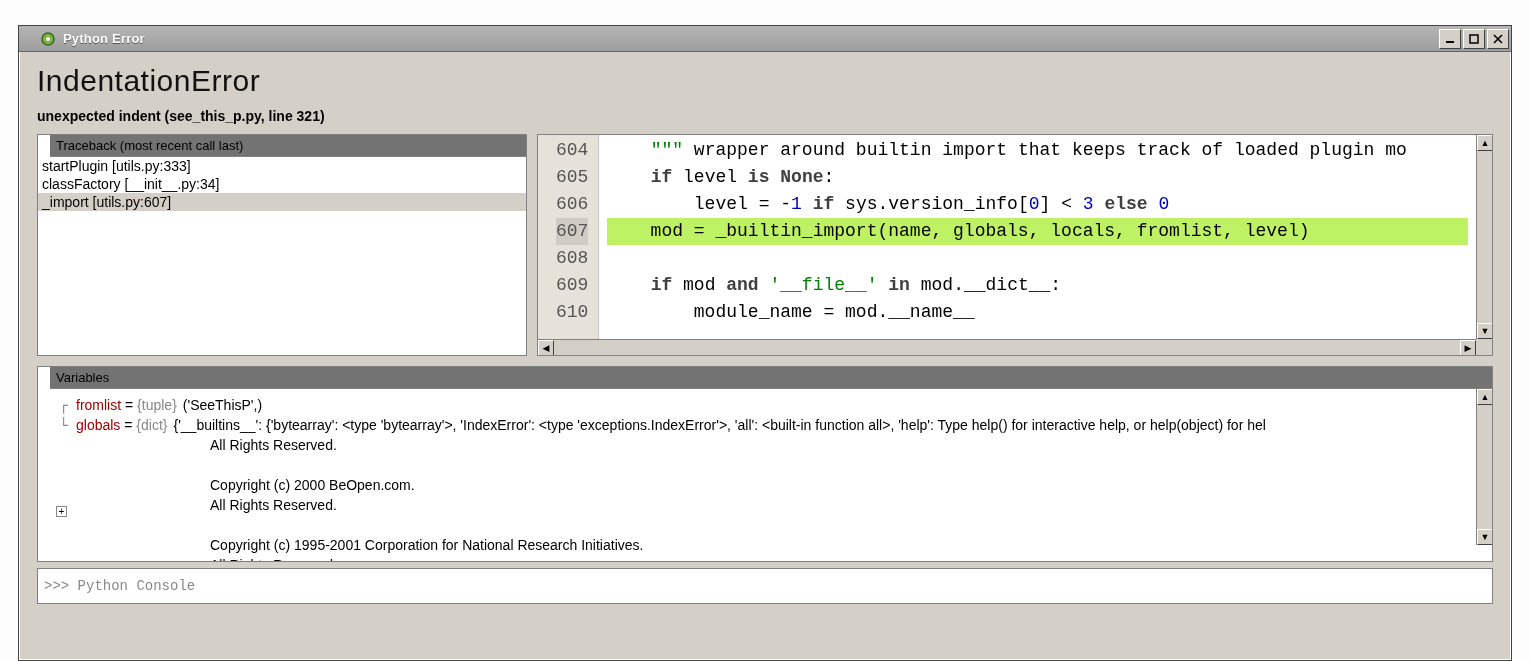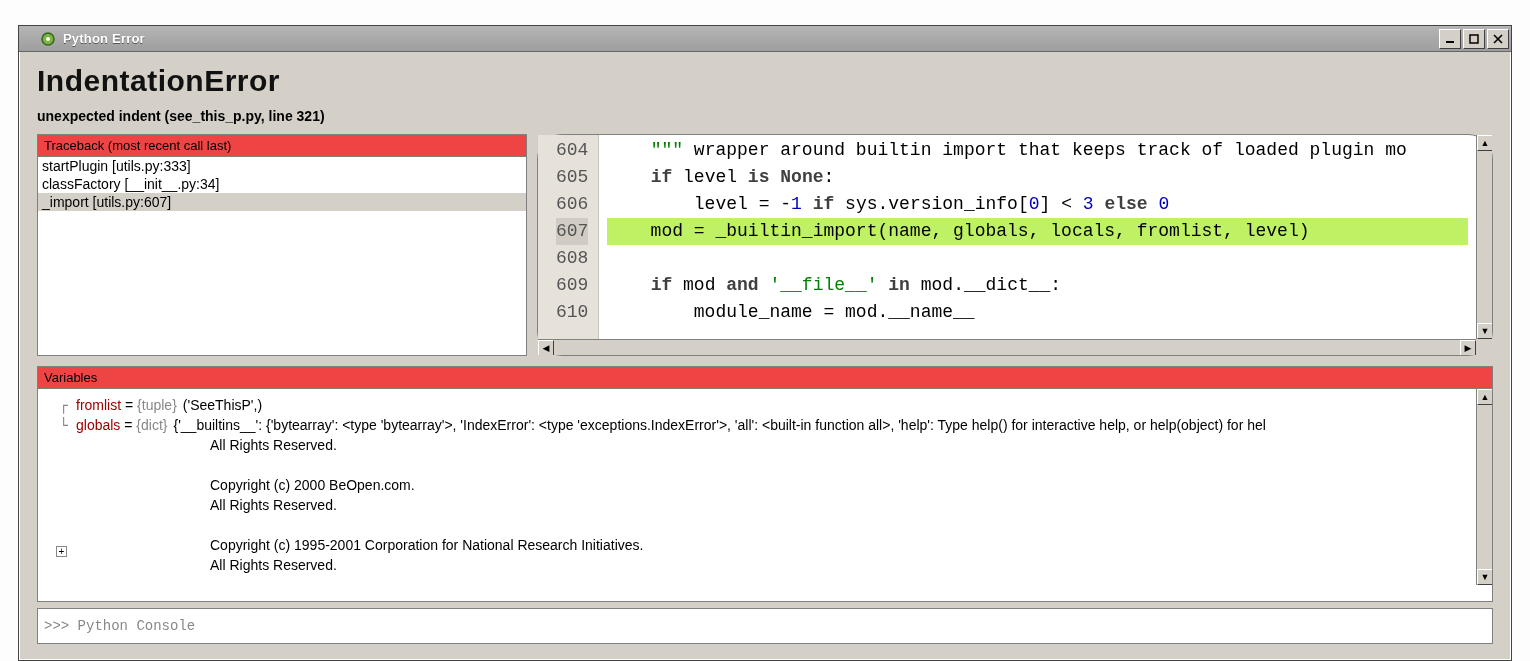--- a/index.html
+++ b/index.html
@@ -9,58 +9,58 @@
   .window { position:absolute; left:18px; top:25px; width:1494px; height:636px; background:#d4d0c8; border:1px solid #444; box-shadow:0 0 0 1px #fff inset; }
   .titlebar { height:26px; background: linear-gradient(#b5b5b5,#9e9e9e); border-bottom:1px solid #666; display:flex; align-items:center; padding:0 2px 0 20px; }
   .title-icon { width:18px; height:18px; display:flex; align-items:center; justify-content:center; }
   .title-text { color:#fff; font-weight:bold; font-size:13px; margin-left:6px; flex:1; text-shadow:0 1px 0 #555; letter-spacing:.2px; }
   .win-btns { display:flex; gap:0; }
   .win-btn  { width:22px; height:20px; background:#d4d0c8; border:1px solid #404040; border-top-color:#fff; border-left-color:#fff; margin-left:2px; display:flex; align-items:center; justify-content:center; font-family:Arial; font-size:12px; cursor:pointer; }
   .win-btn svg { display:block; }
 
   .content { padding:12px 18px 2px 18px; height:calc(100% - 26px); display:flex; flex-direction:column; }
 
-  .hdr-title { font-family: Verdana, sans-serif; font-size:30px; font-weight:700; color:#111; letter-spacing:.5px; margin-bottom:10px;}
+  .hdr-title { font-family: Verdana, sans-serif; font-size:30px; font-weight:400; color:#111; letter-spacing:.5px; margin-bottom:10px;}
   .hdr-sub   { font-family: Verdana, sans-serif; font-size:14px; font-weight:bold; margin-bottom:10px; }
 
   .row { display:flex; gap:10px; height:222px; }
 
   .panel { border:1px solid #808080; background:#fff; position:relative; display:flex; flex-direction:column; min-height:0;}
-  .panel-head { background:#ef4444; border-bottom:1px solid #808080; font-size:13px; padding:3px 6px; }
+  .panel-head { background:#737373; border-bottom:1px solid #808080; font-size:13px; padding:3px 6px;margin-left:12px; }
   .panel-body { flex:1; overflow:hidden; position:relative; }
 
   
   .tb-panel { width:490px; }
   .tb-list  { font-size:14px; }
   .tb-item  { padding:1px 4px; border-bottom:0; cursor:pointer; white-space:nowrap;}
   .tb-item.sel { background:#d4d0c8; }
 
   
-  .code-panel { flex:1;border-radius:25px; }
+  .code-panel { flex:1; }
   .code-wrap  { display:flex; height:100%; font-family: "Courier New", monospace; font-size:18px; line-height:27px;}
   .gutter { background:#e6e2da; color:#555; text-align:right; padding:2px 10px 2px 18px; border-right:1px solid #c8c4bc; user-select:none;}
   .code   { padding:2px 8px; white-space:pre; overflow:hidden; flex:1;}
   .kw  { color:#404040; font-weight:bold; }
   .str { color:#008000; }
   .num { color:#0000c0; }
   .code-line.active { background:#bef264; }
   .gline.active { background:#d0ccc4; }
 
   
   .sb-v { position:absolute; right:0; top:0; bottom:16px; width:16px; background:#d4d0c8; border-left:1px solid #808080;}
   .sb-v .up, .sb-v .down { position:absolute; left:0; width:16px; height:16px; background:#d4d0c8; border:1px solid #fff; border-right-color:#404040; border-bottom-color:#404040; display:flex; align-items:center; justify-content:center;}
   .sb-v .up{top:0;} .sb-v .down{bottom:0;}
   .sb-h { position:absolute; left:0; right:16px; bottom:0; height:16px; background:#d4d0c8; border-top:1px solid #808080;}
   .sb-h .l, .sb-h .r { position:absolute; top:0; width:16px; height:16px; background:#d4d0c8; border:1px solid #fff; border-right-color:#404040; border-bottom-color:#404040; display:flex; align-items:center; justify-content:center;}
   .sb-h .l{left:0;} .sb-h .r{right:0;}
   .corner { position:absolute; right:0; bottom:0; width:16px; height:16px; background:#d4d0c8;}
   .arrow { font-size:9px; line-height:1; color:#000;}
 
   
-  .vars-panel { margin-top:10px; height:236px; }
+  .vars-panel { margin-top:10px; height:196px; }
   .vars-body { padding:6px 8px 6px 8px; font-size:14px; font-family: Verdana, sans-serif; line-height:20px; overflow:hidden;}
   .var-row { display:flex; align-items:flex-start; white-space:nowrap;}
   .tree-pad { width:30px; display:inline-flex; justify-content:flex-end; color:#888; font-family:monospace;}
   .vname { color:#a00000; }
   .vtype { color:#888; }
   .vval  { margin-left:6px; }
   .globals-block { padding-left:164px; }
   .globals-block div { line-height:20px; }
   .tree-plus { position:absolute; left:18px; bottom:44px; width:11px; height:11px; border:1px solid #888; display:flex; align-items:center; justify-content:center; font-size:10px; line-height:1; background:#fff; cursor:pointer;}
 

